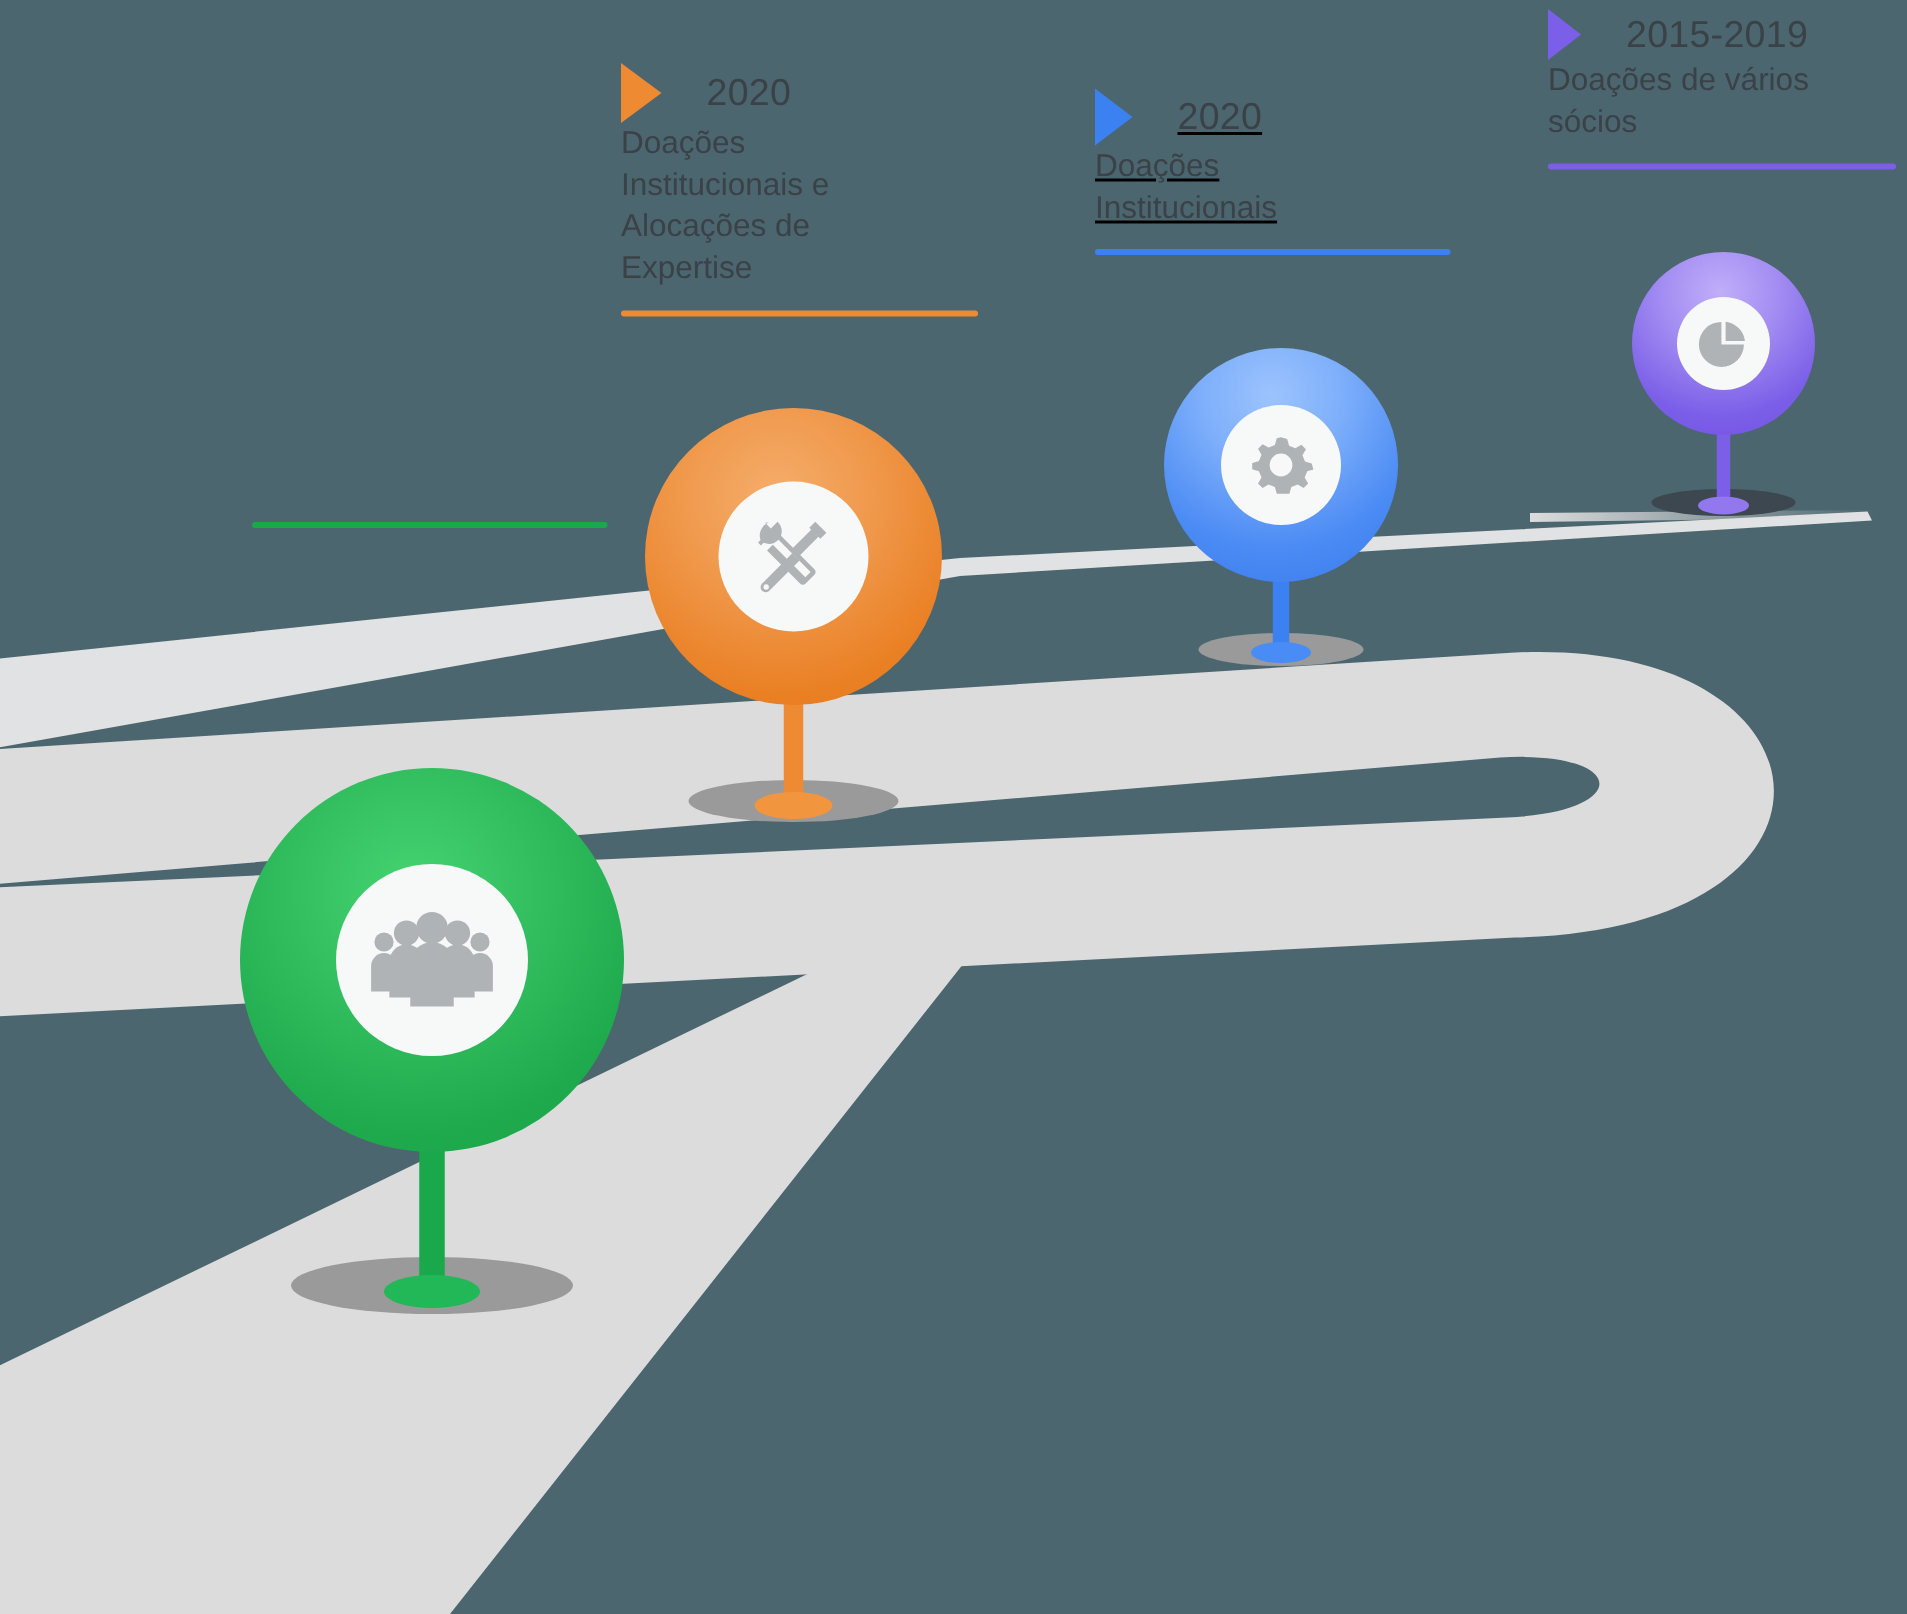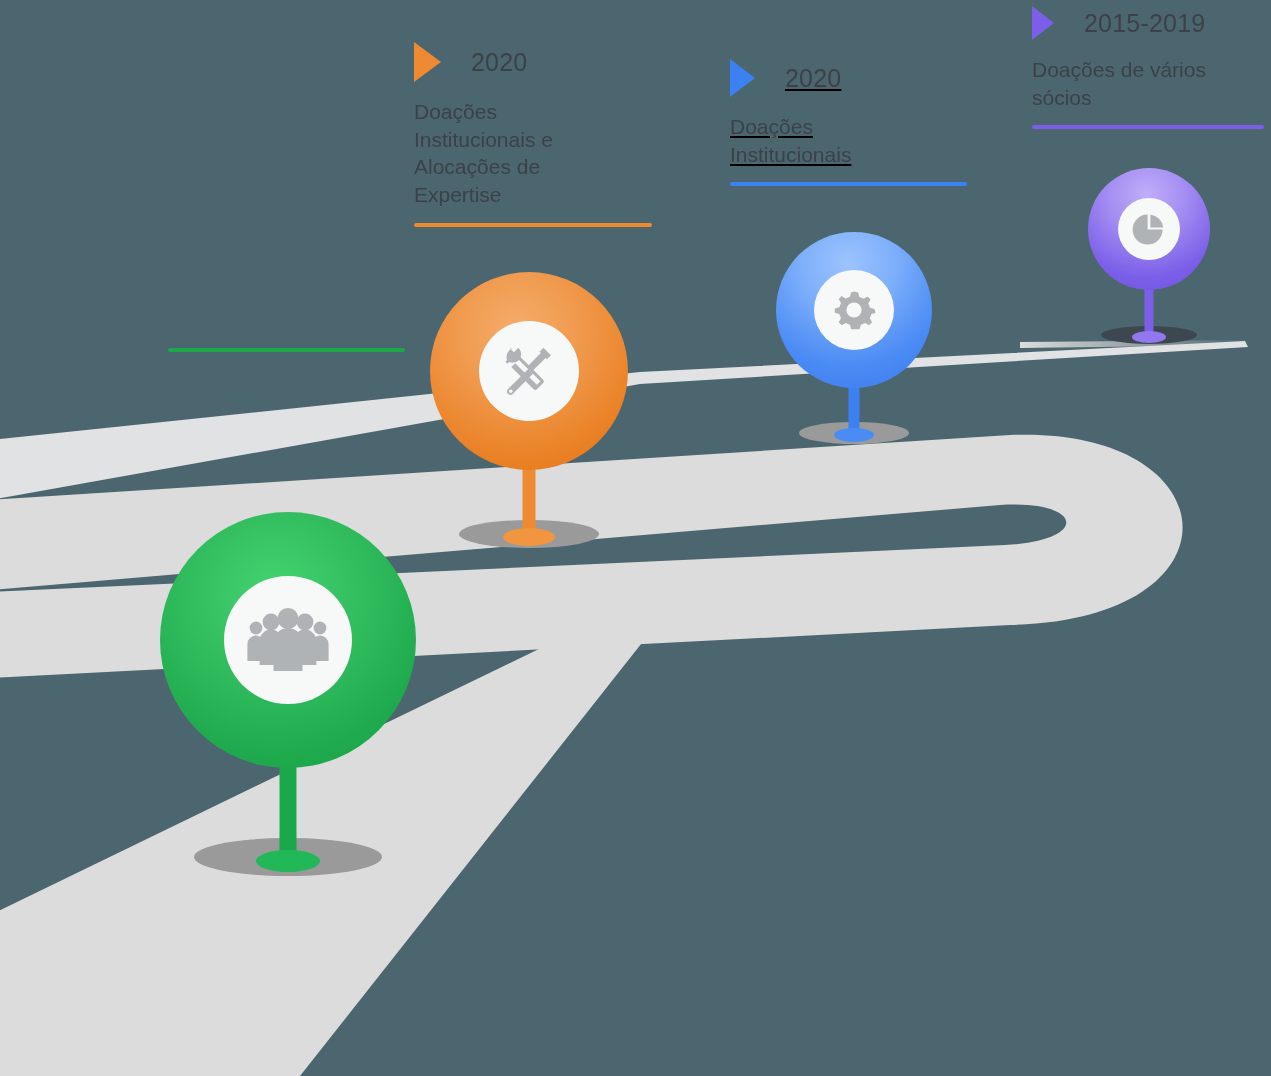--- a/index.html
+++ b/index.html
@@ -19,21 +19,20 @@
   .label-head{display:flex;align-items:center;gap:30px;}
   .tri{width:0;height:0;border-style:solid;flex:0 0 auto;}
   .year{
     font-size:25px;
     color:#3a4248;
     font-weight:400;
     letter-spacing:.2px;
     white-space:nowrap;
   }
   .desc{
-    margin-top:16px;
     font-size:21px;
     line-height:1.32;
     color:#3a4248;
     font-weight:300;
     white-space:pre-line;
   }
   .rule{margin-top:14px;height:4px;border-radius:2px;}
 
   
   .pin{position:absolute;}

